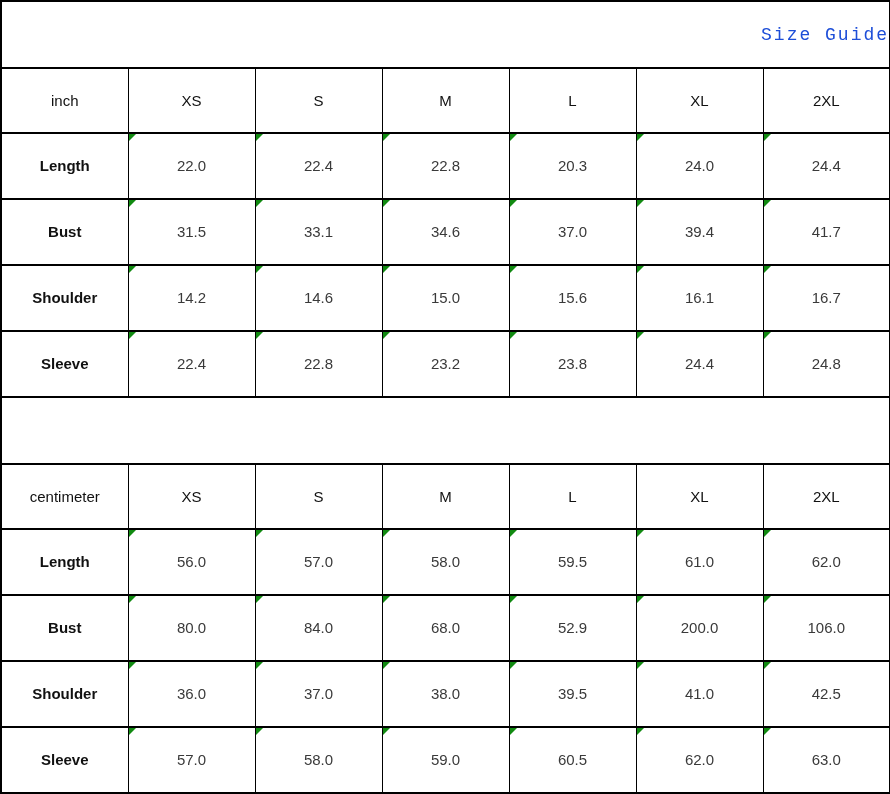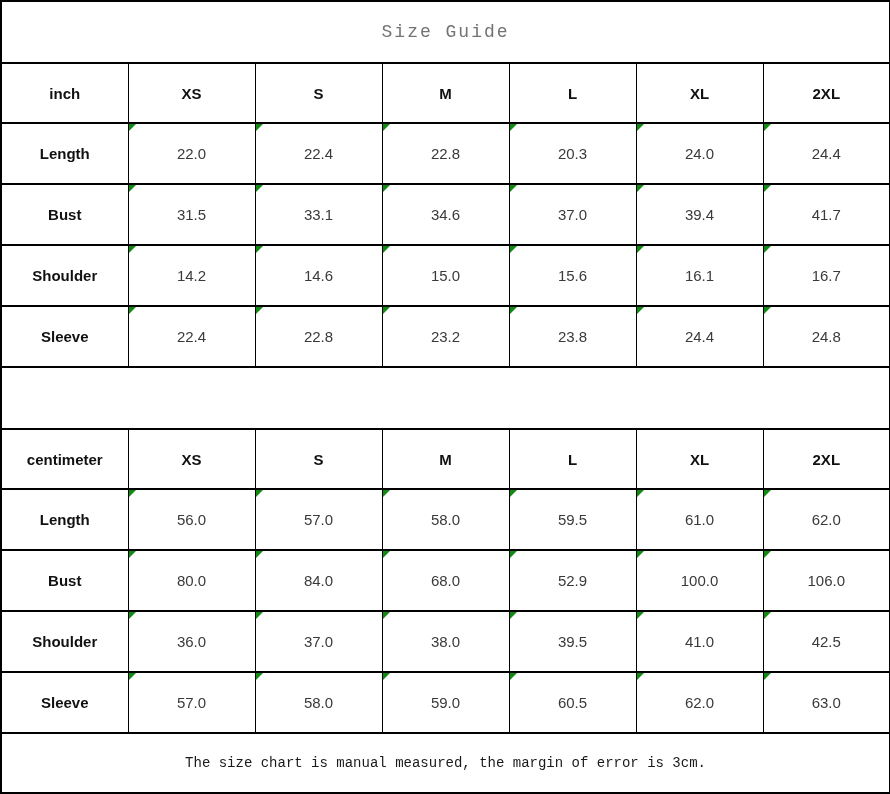--- a/index.html
+++ b/index.html
@@ -19,25 +19,26 @@
     text-align:center;vertical-align:middle;
     position:relative;
     padding:0;
     overflow:hidden;
   }
   tr.title-row td{
     height:60px;
     font-family:"Liberation Mono",monospace;
     font-size:18px;
     letter-spacing:2px;
-    color:#737373;
+    color:#1d4ed8;
+    text-align:right;
   }
   tr.head-row td{
     height:58px;
-    font-weight:bold;
+    font-weight:normal;
     font-size:15px;
     color:#111;
   }
   tr.data-row td{height:59px;font-size:15px;color:#3a3a3a;margin-left:37px;}
   tr.data-row td.lbl{font-weight:bold;color:#111;}
   tr.spacer-row td{height:60px;}
   tr.footer-row td{
     height:58px;
     font-family:"Liberation Mono",monospace;
     font-size:14px;
@@ -140,21 +141,21 @@
     <td><i class="tri"></i><span>59.5</span></td>
     <td><i class="tri"></i><span>61.0</span></td>
     <td><i class="tri"></i><span>62.0</span></td>
   </tr>
   <tr class="data-row">
     <td class="lbl">Bust</td>
     <td><i class="tri"></i><span>80.0</span></td>
     <td><i class="tri"></i><span>84.0</span></td>
     <td><i class="tri"></i><span>68.0</span></td>
     <td><i class="tri"></i><span>52.9</span></td>
-    <td><i class="tri"></i><span>100.0</span></td>
+    <td><i class="tri"></i><span>200.0</span></td>
     <td><i class="tri"></i><span>106.0</span></td>
   </tr>
   <tr class="data-row">
     <td class="lbl">Shoulder</td>
     <td><i class="tri"></i><span>36.0</span></td>
     <td><i class="tri"></i><span>37.0</span></td>
     <td><i class="tri"></i><span>38.0</span></td>
     <td><i class="tri"></i><span>39.5</span></td>
     <td><i class="tri"></i><span>41.0</span></td>
     <td><i class="tri"></i><span>42.5</span></td>
@@ -162,17 +163,14 @@
   <tr class="data-row">
     <td class="lbl">Sleeve</td>
     <td><i class="tri"></i><span>57.0</span></td>
     <td><i class="tri"></i><span>58.0</span></td>
     <td><i class="tri"></i><span>59.0</span></td>
     <td><i class="tri"></i><span>60.5</span></td>
     <td><i class="tri"></i><span>62.0</span></td>
     <td><i class="tri"></i><span>63.0</span></td>
   </tr>
 
-  <tr class="footer-row">
-    <td colspan="7">The size chart is manual measured, the margin of error is 3cm.</td>
-  </tr>
 </tbody>
   </table>
 
 </body></html>

